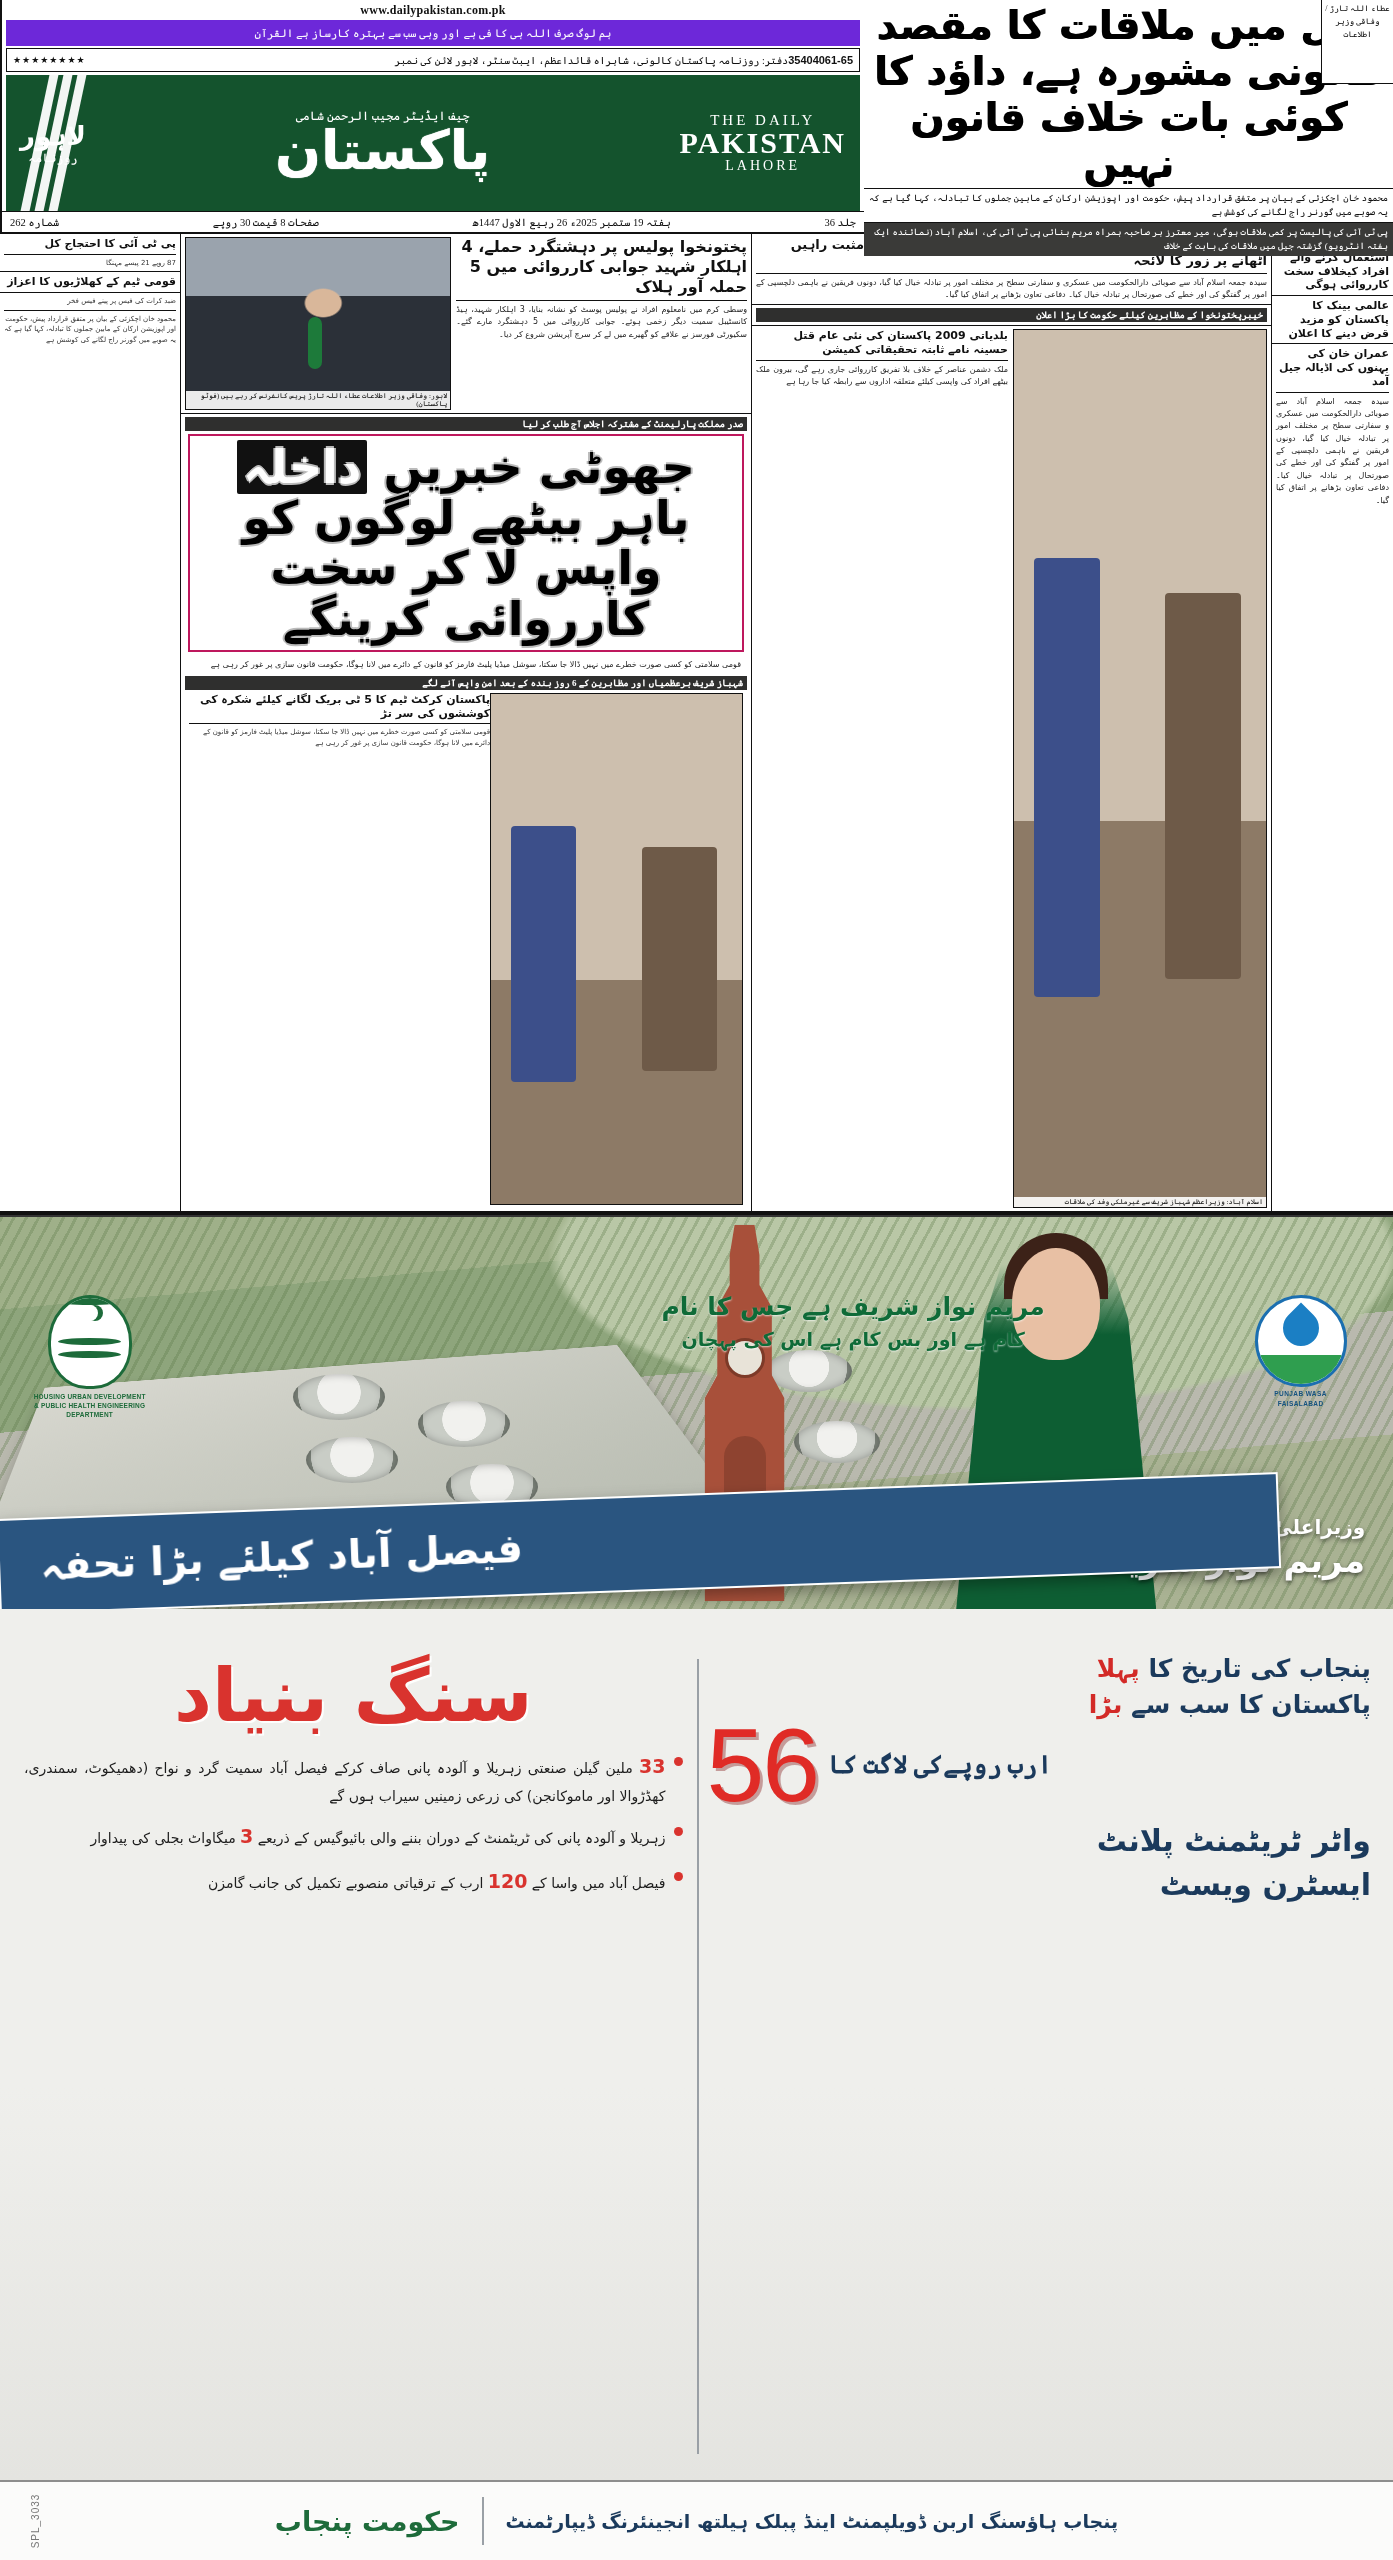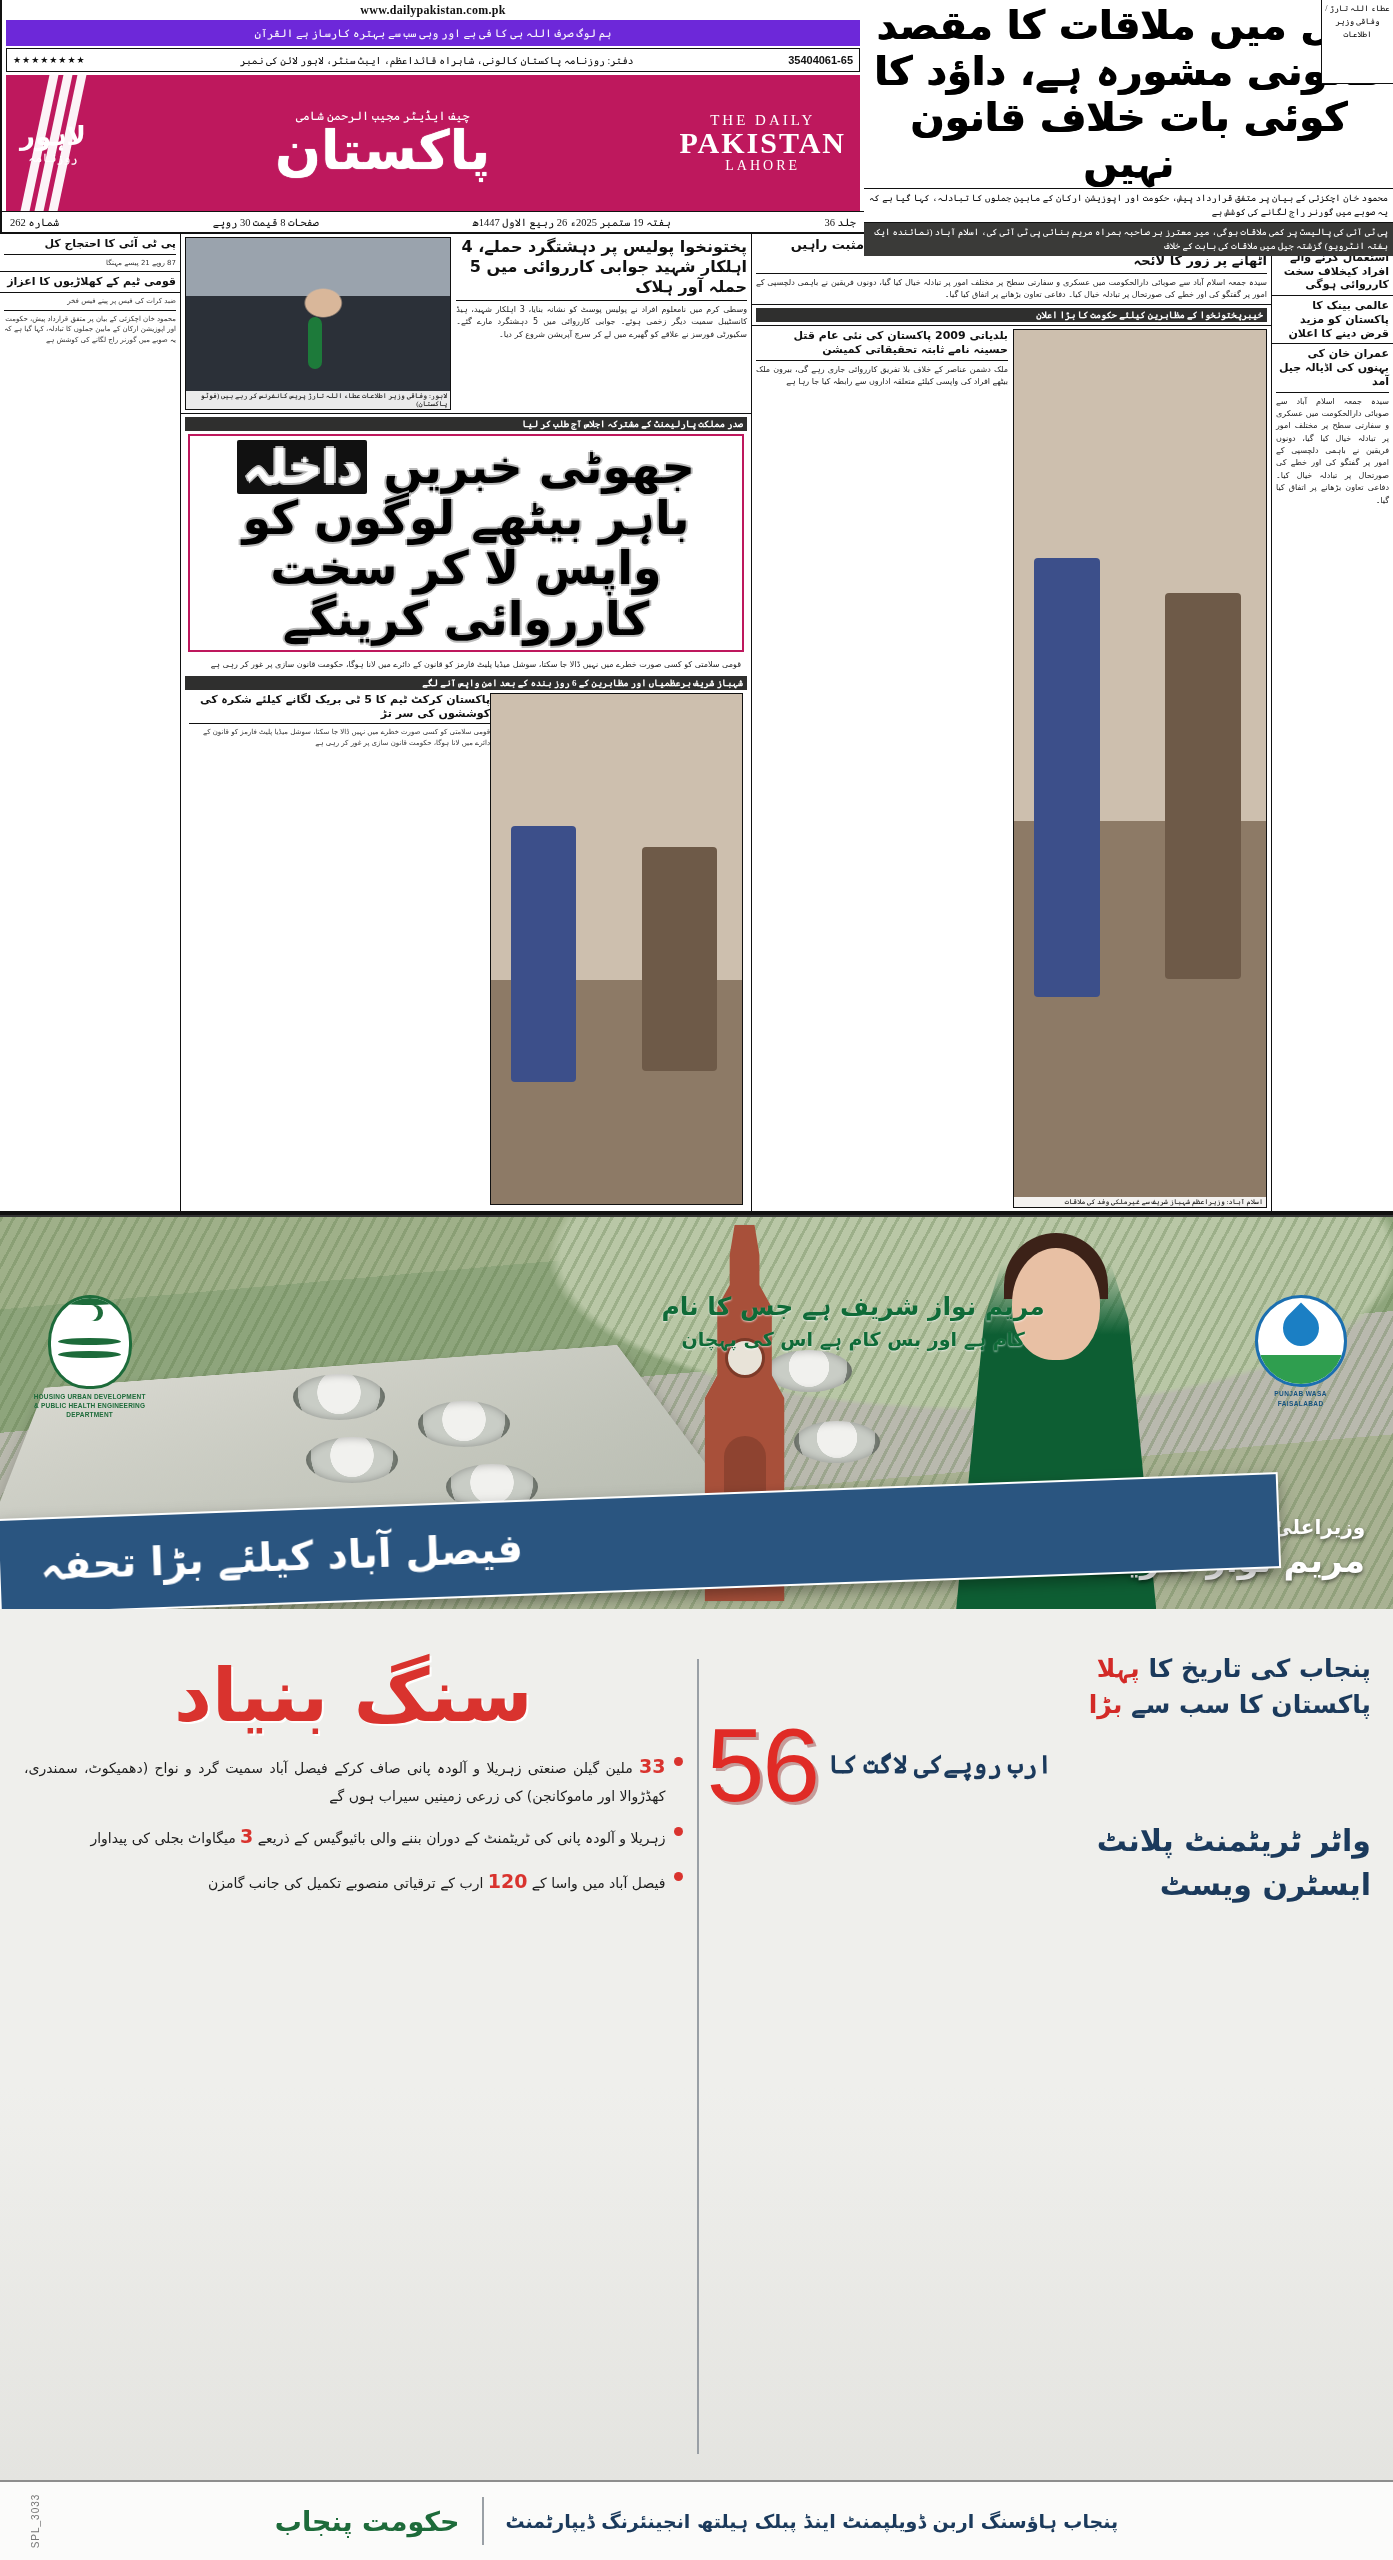--- a/index.html
+++ b/index.html
@@ -10,21 +10,21 @@
   
   .top{position:relative;height:232px;border-bottom:2px solid #111;display:flex;flex-direction:row-reverse;}
 
   .mast-col{width:862px;display:flex;flex-direction:column;border-left:2px solid #111;}
   .url-row{height:20px;display:flex;align-items:center;justify-content:center;font-family:"Liberation Serif",serif;font-size:12px;font-weight:bold;letter-spacing:.3px;color:#111;}
   .verse-bar{margin:0 4px;background:#6d28d9;color:#fff;height:26px;display:flex;align-items:center;justify-content:center;font-size:11px;direction:rtl;}
   .verse-bar span{opacity:.96;}
   .phone-bar{margin:2px 4px 0;border:1px solid #111;height:22px;display:flex;align-items:center;justify-content:space-between;padding:0 6px;font-size:10px;direction:rtl;}
   .phone-bar .stars{letter-spacing:1px;font-size:9px;}
   .phone-no{font-family:"Liberation Sans",sans-serif;font-weight:bold;font-size:11px;}
-  .green-logo{margin:3px 4px 0;background:#be185d;flex:1;position:relative;display:flex;align-items:center;justify-content:space-between;padding:0 14px;overflow:hidden;}
+  .green-logo{margin:3px 4px 0;background:#14532d;flex:1;position:relative;display:flex;align-items:center;justify-content:space-between;padding:0 14px;overflow:hidden;}
   .green-logo:before{content:"";position:absolute;right:-40px;top:-30px;width:240px;height:220px;background:
       radial-gradient(circle at 60% 50%, rgba(255,255,255,.0) 0 60%, rgba(255,255,255,0) 61%);}
   .nastaliq{font-family:"DejaVu Sans",sans-serif;color:#fff;}
   .logo-urdu{font-size:54px;font-weight:bold;color:#fff;line-height:1;text-shadow:0 0 1px #fff;}
   .logo-en{text-align:center;color:#fff;font-family:"Liberation Serif",serif;line-height:1.02;}
   .logo-en .d1{font-size:15px;letter-spacing:3px;}
   .logo-en .d2{font-size:30px;font-weight:bold;letter-spacing:2px;}
   .logo-en .d3{font-size:14px;letter-spacing:3px;}
   .logo-sub{color:#fff;font-size:12px;direction:rtl;text-align:center;}
   .logo-city{color:#fff;font-size:26px;font-weight:bold;}
@@ -188,21 +188,21 @@
 
   <div class="top">
 
     <div class="mast-col">
       <div class="url-row">www.dailypakistan.com.pk</div>
       <div class="verse-bar">
         <span>ہم لوگ صرف اللہ ہی کا فی ہے اور وہی سب سے بہترہ کارساز ہے القرآن</span>
       </div>
       <div class="phone-bar">
         <span class="phone-no">35404061-65</span>
-        <span style="flex:1;text-align:center;">دفتر: روزنامہ پاکستان کالونی، شاہراہ قائداعظم، ایبٹ سنٹر، لاہور لائن کی نمبر</span>
+        <span style="flex:1;text-align:right;">دفتر: روزنامہ پاکستان کالونی، شاہراہ قائداعظم، ایبٹ سنٹر، لاہور لائن کی نمبر</span>
         <span class="stars">★★★★★★★★</span>
       </div>
 
       <div class="green-logo">
         <div class="mast-flagstripe">
           <i></i>
             <i></i>
             <i></i>
         </div>
         <div class="logo-en">

